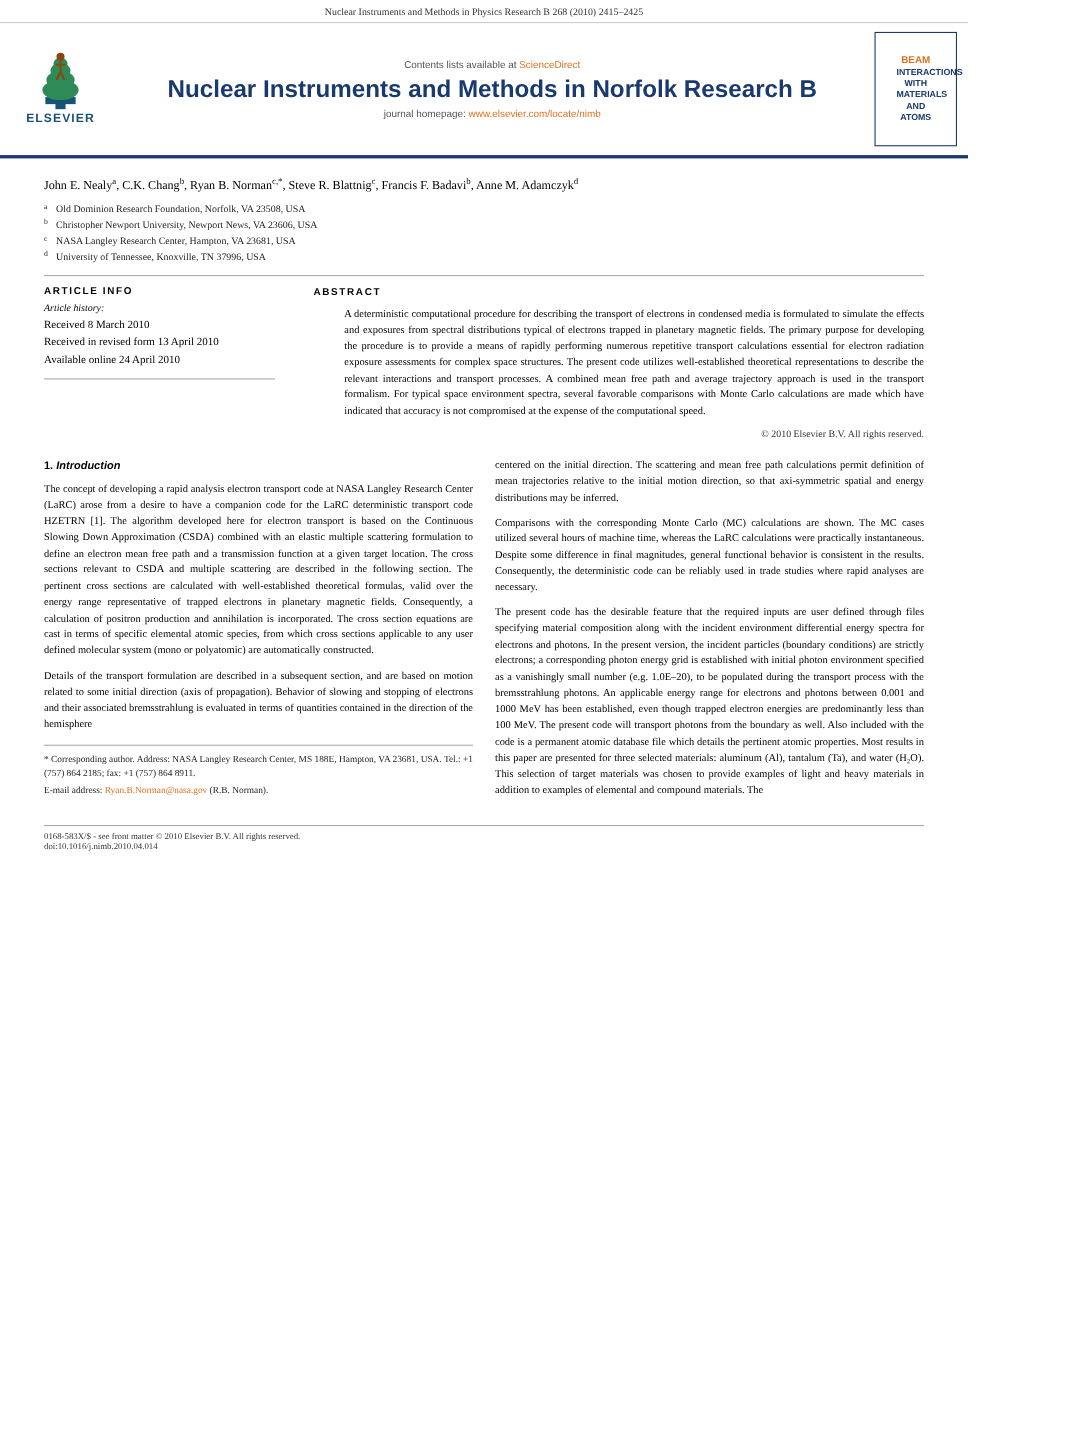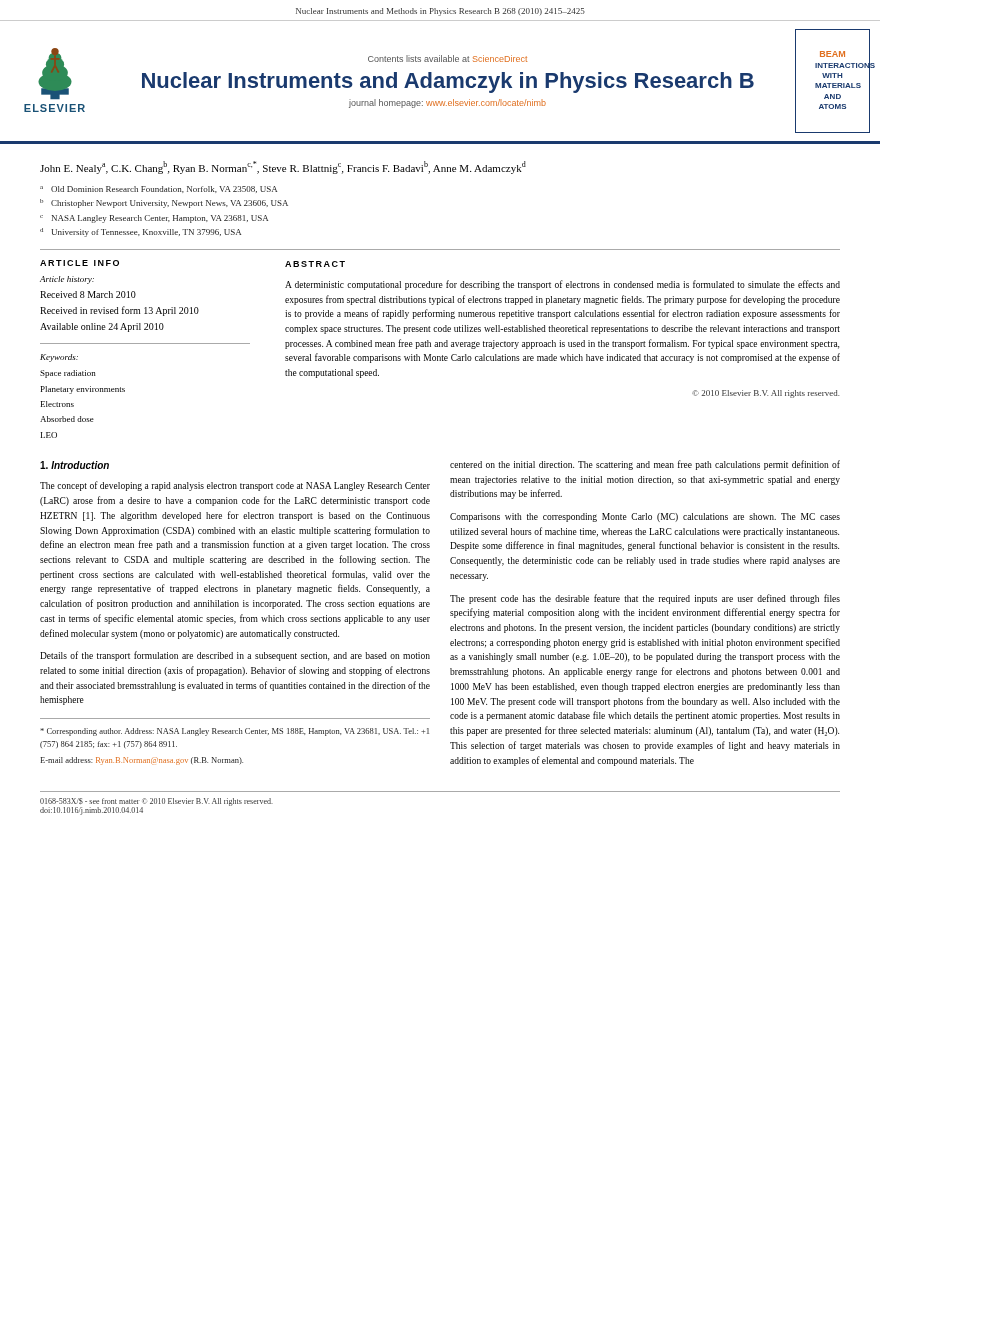--- a/index.html
+++ b/index.html
@@ -207,20 +207,21 @@
     .abstract-col {
       flex: 1;
       font-size: 9.5px;
       line-height: 1.5;
     }
 
     .abstract-text {
       font-size: 9.5px;
       line-height: 1.55;
       text-align: justify;
+      margin-left: 28px;
     }
 
     .copyright-line {
       text-align: right;
       font-size: 9px;
       margin-top: 6px;
       color: #333;
     }
 
     
@@ -302,21 +303,21 @@
         <line x1="40" y1="20" x2="44" y2="28" stroke="#8B4513" stroke-width="2"></line>
       </svg>
       <div class="elsevier-text">ELSEVIER</div>
     </div>
 
     <div class="journal-title-center">
       <div class="contents-line">
         <span>Contents lists available at</span>
         <span class="science-direct-link"> <span>ScienceDirect</span></span>
       </div>
-      <div class="journal-main-title">Nuclear Instruments and Adamczyk in Physics Research B</div>
+      <div class="journal-main-title">Nuclear Instruments and Methods in Norfolk Research B</div>
       <div class="journal-homepage">
         <span>journal homepage:</span>
         <span class="science-direct-link">www.elsevier.com/locate/nimb</span>
       </div>
     </div>
 
     <div class="beam-box">
       <div style="color:#e07020; font-size:9px;">BEAM</div>
       <div>INTERACTIONS</div>
       <div>WITH</div>
@@ -361,28 +362,20 @@
 
         <div class="article-history">
           <div class="article-history-title">Article history:</div>
           <div class="history-line">Received 8 March 2010</div>
           <div class="history-line">Received in revised form 13 April 2010</div>
           <div class="history-line">Available online 24 April 2010</div>
         </div>
 
         <hr class="divider-line">
 
-        <div class="keywords-section">
-          <div class="keywords-title">Keywords:</div>
-          <div class="keyword-item">Space radiation</div>
-          <div class="keyword-item">Planetary environments</div>
-          <div class="keyword-item">Electrons</div>
-          <div class="keyword-item">Absorbed dose</div>
-          <div class="keyword-item">LEO</div>
-        </div>
       </div>
 
       <div class="abstract-col">
         <div class="col-header">ABSTRACT</div>
         <div class="abstract-text">A deterministic computational procedure for describing the transport of electrons in condensed media is formulated to simulate the effects and exposures from spectral distributions typical of electrons trapped in planetary magnetic fields. The primary purpose for developing the procedure is to provide a means of rapidly performing numerous repetitive transport calculations essential for electron radiation exposure assessments for complex space structures. The present code utilizes well-established theoretical representations to describe the relevant interactions and transport processes. A combined mean free path and average trajectory approach is used in the transport formalism. For typical space environment spectra, several favorable comparisons with Monte Carlo calculations are made which have indicated that accuracy is not compromised at the expense of the computational speed.</div>
         <div class="copyright-line">© 2010 Elsevier B.V. All rights reserved.</div>
       </div>
 
     </div>
 

